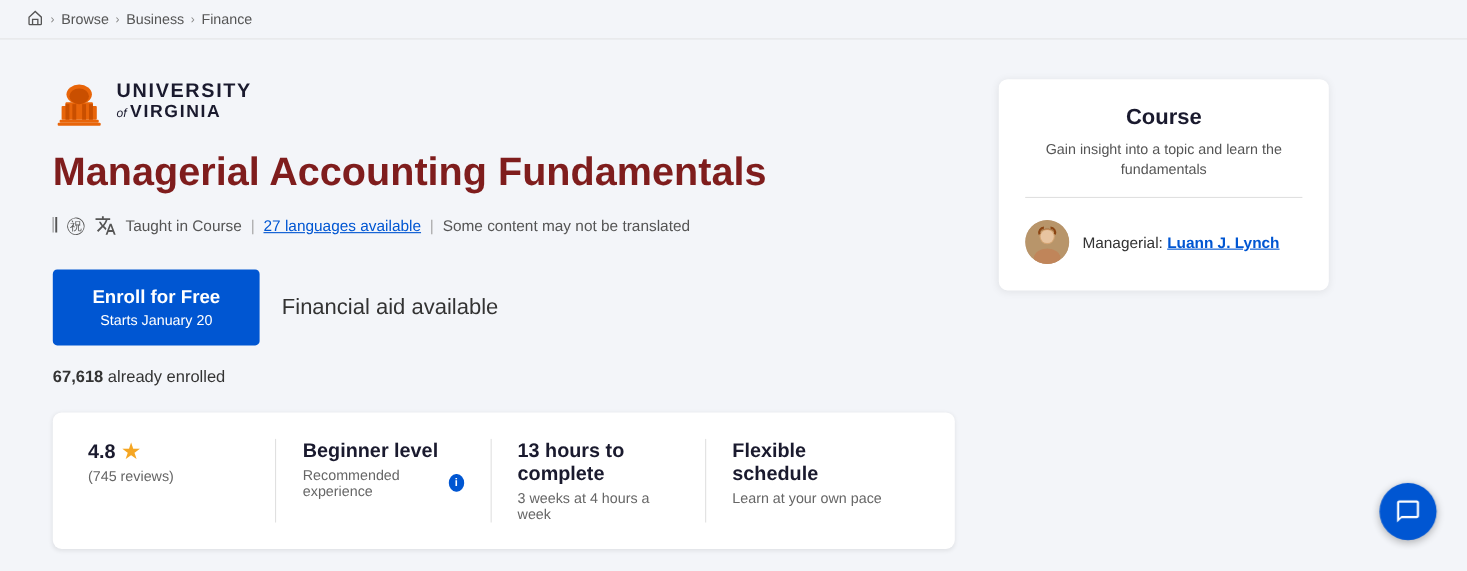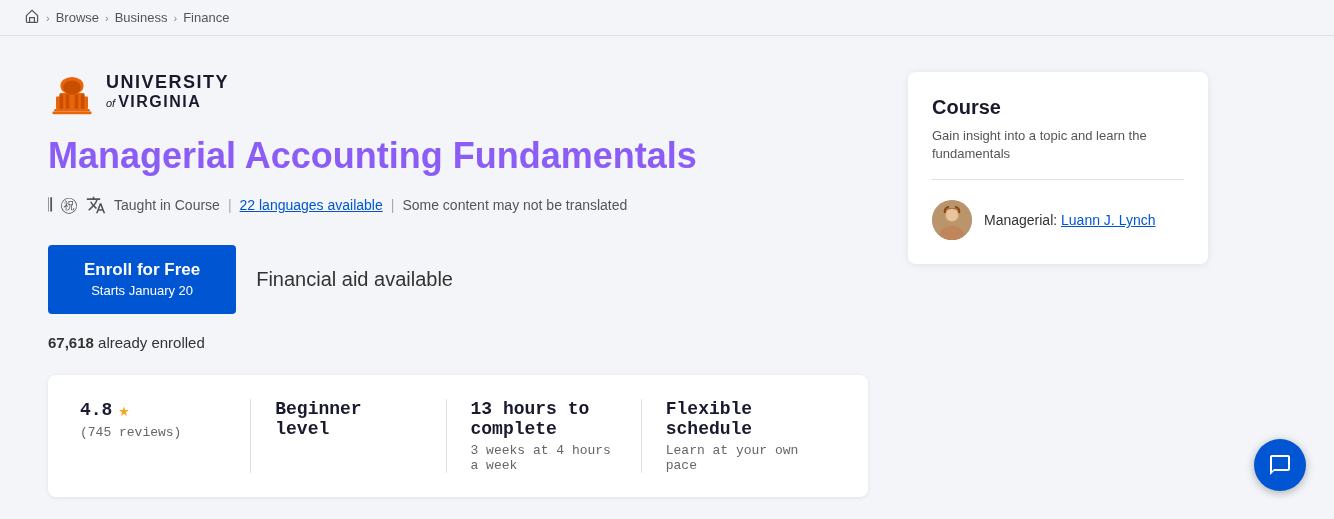--- a/index.html
+++ b/index.html
@@ -92,21 +92,21 @@
       font-weight: 700;
       letter-spacing: 1.5px;
       color: #1a1a2e;
       text-transform: uppercase;
     }
 
     
     .course-title {
       font-size: 36px;
       font-weight: 700;
-      color: #8b5cf6;
+      color: #7f1d1d;
       line-height: 1.2;
       margin-bottom: 16px;
     }
 
     
     .language-row {
       display: flex;
       align-items: center;
       gap: 8px;
       font-size: 14px;
@@ -181,21 +181,20 @@
     
     .stats-bar {
       background: #fff;
       border-radius: 8px;
       display: flex;
       padding: 24px 32px;
       gap: 0;
       margin-top: 8px;
       box-shadow: 0 1px 4px rgba(0,0,0,0.08);
       max-width: 860px;
-      font-family: Liberation Mono, monospace;
     }
 
     .stat-item {
       flex: 1;
       padding: 0 24px;
       border-right: 1px solid #e0e0e0;
     }
 
     .stat-item:first-child {
       padding-left: 0;
@@ -239,20 +238,21 @@
       align-items: center;
       justify-content: center;
       font-weight: 700;
       cursor: pointer;
     }
 
     
     .right-panel {
       width: 300px;
       padding-top: 4px;
+      text-align: center;
     }
 
     .course-card {
       background: #fff;
       border-radius: 8px;
       padding: 24px;
       box-shadow: 0 1px 8px rgba(0,0,0,0.08);
     }
 
     .course-card-title {
@@ -296,21 +296,21 @@
 
     .instructor-text {
       font-size: 14px;
       color: #333;
     }
 
     .instructor-link {
       color: #0056d2;
       text-decoration: underline;
       cursor: pointer;
-      font-weight: 400;
+      font-weight: 700;
     }
 
     
     .chat-btn {
       position: fixed;
       bottom: 28px;
       right: 28px;
       width: 52px;
       height: 52px;
       border-radius: 50%;
@@ -381,21 +381,21 @@
 
     <div class="language-row">
       <span class="translate-icon">𝄂</span>
       <span style="font-size:18px;">㊗</span>
 
       <svg width="20" height="20" viewBox="0 0 24 24" fill="none" xmlns="http://www.w3.org/2000/svg">
         <path d="M12.87 15.07l-2.54-2.51.03-.03A17.52 17.52 0 0014.07 6H17V4h-7V2H8v2H1v2h11.17C11.5 7.92 10.44 9.75 9 11.35 8.07 10.32 7.3 9.19 6.69 8h-2c.73 1.63 1.73 3.17 2.98 4.56l-5.09 5.02L4 19l5-5 3.11 3.11.76-2.04zM18.5 10h-2L12 22h2l1.12-3h4.75L21 22h2l-4.5-12zm-2.62 7l1.62-4.33L19.12 17h-3.24z" fill="#555"></path>
       </svg>
       <span>Taught in Course</span>
       <span class="separator">|</span>
-      <a class="language-link">22 languages available</a>
+      <a class="language-link">27 languages available</a>
       <span class="separator">|</span>
       <span>Some content may not be translated</span>
     </div>
 
     <div class="enroll-section">
       <button class="enroll-btn">
         <span class="enroll-btn-title">Enroll for Free</span>
         <span class="enroll-btn-sub">Starts January 20</span>
       </button>
       <span class="financial-aid">Financial aid available</span>
@@ -415,20 +415,24 @@
         </div>
         <div class="stat-sub">
           <span>(745 reviews)</span>
         </div>
       </div>
 
       <div class="stat-item">
         <div class="stat-main">
           <span>Beginner level</span>
         </div>
+        <div class="stat-sub">
+          <span>Recommended experience</span>
+          <span class="info-icon">i</span>
+        </div>
       </div>
 
       <div class="stat-item">
         <div class="stat-main">
           <span>13 hours to complete</span>
         </div>
         <div class="stat-sub">
           <span>3 weeks at 4 hours a week</span>
         </div>
       </div>

